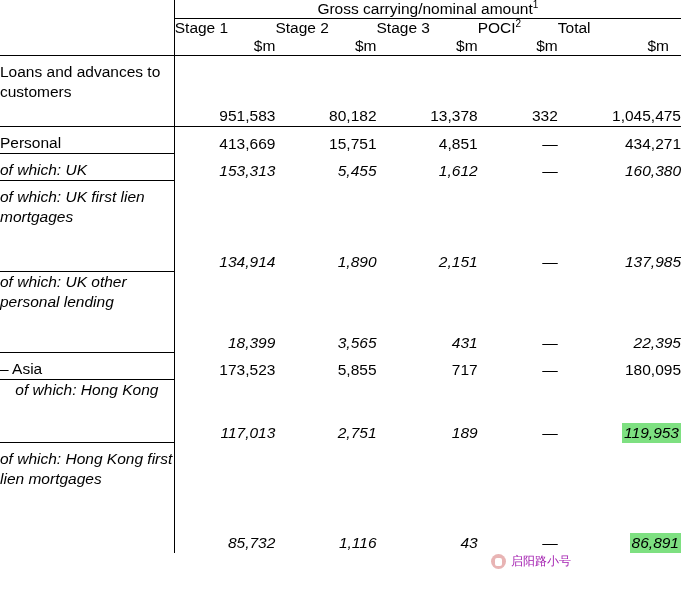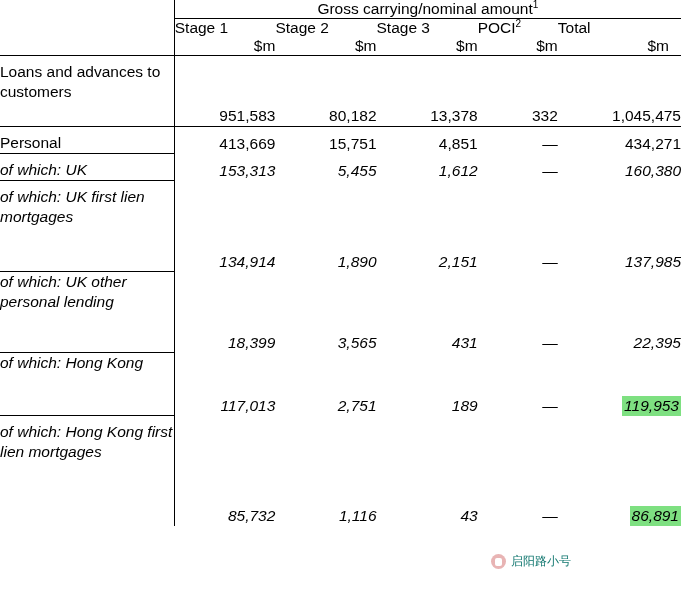--- a/index.html
+++ b/index.html
@@ -90,21 +90,21 @@
 
   
   .watermark {
     position: absolute;
     right: 18px;
     bottom: 26px;
     display: flex;
     align-items: center;
     gap: 5px;
     font-size: 12px;
-    color: #0f766e;
+    color: #a21caf;
     pointer-events: none;
   }
   .wm-badge {
     width: 15px;
     height: 15px;
     border-radius: 50%;
     background: #e8b4b4;
     display: inline-block;
     position: relative;
   }
@@ -199,23 +199,31 @@
 
       <tr>
         <td class="lbl row-sep-lbl italic indent2" style="height:80px; vertical-align:top; ">of which: UK other personal lending</td>
         <td class="num vline italic">18,399</td>
         <td class="num italic">3,565</td>
         <td class="num italic">431</td>
         <td class="num">—</td>
         <td class="num num-total italic">22,395</td>
       </tr>
 
-
-      <tr>
-        <td class="lbl row-sep-lbl italic indent2" style="height:62px; vertical-align:top; padding-top:0;">of which: Hong Kong</td>
+      <tr>
+        <td class="lbl row-sep-lbl" style="height:26px;">–  Asia</td>
+        <td class="num vline">173,523</td>
+        <td class="num">5,855</td>
+        <td class="num">717</td>
+        <td class="num">—</td>
+        <td class="num num-total">180,095</td>
+      </tr>
+
+      <tr>
+        <td class="lbl row-sep-lbl italic indent2" style="height:62px; vertical-align:top; padding-top:0;text-align:center;">of which: Hong Kong</td>
         <td class="num vline italic">117,013</td>
         <td class="num italic">2,751</td>
         <td class="num italic">189</td>
         <td class="num">—</td>
         <td class="num num-total"><span class="highlight">119,953</span></td>
       </tr>
 
       <tr>
         <td class="lbl italic indent2" style="height:104px; vertical-align:top; padding-top:6px;">of which: Hong Kong first lien mortgages</td>
         <td class="num vline italic" style="vertical-align:bottom;">85,732</td>

